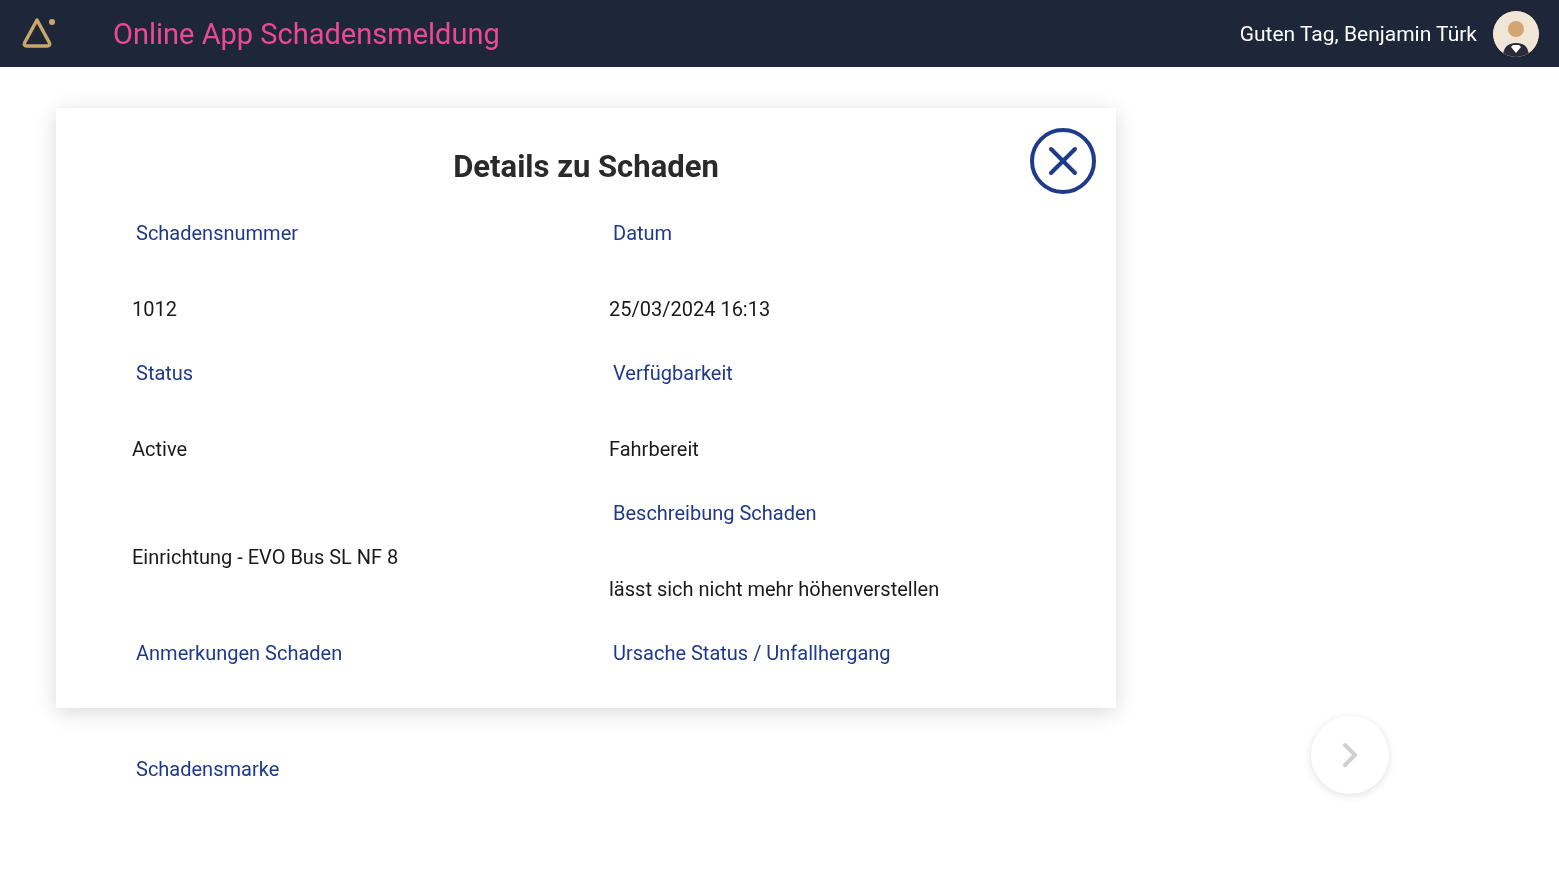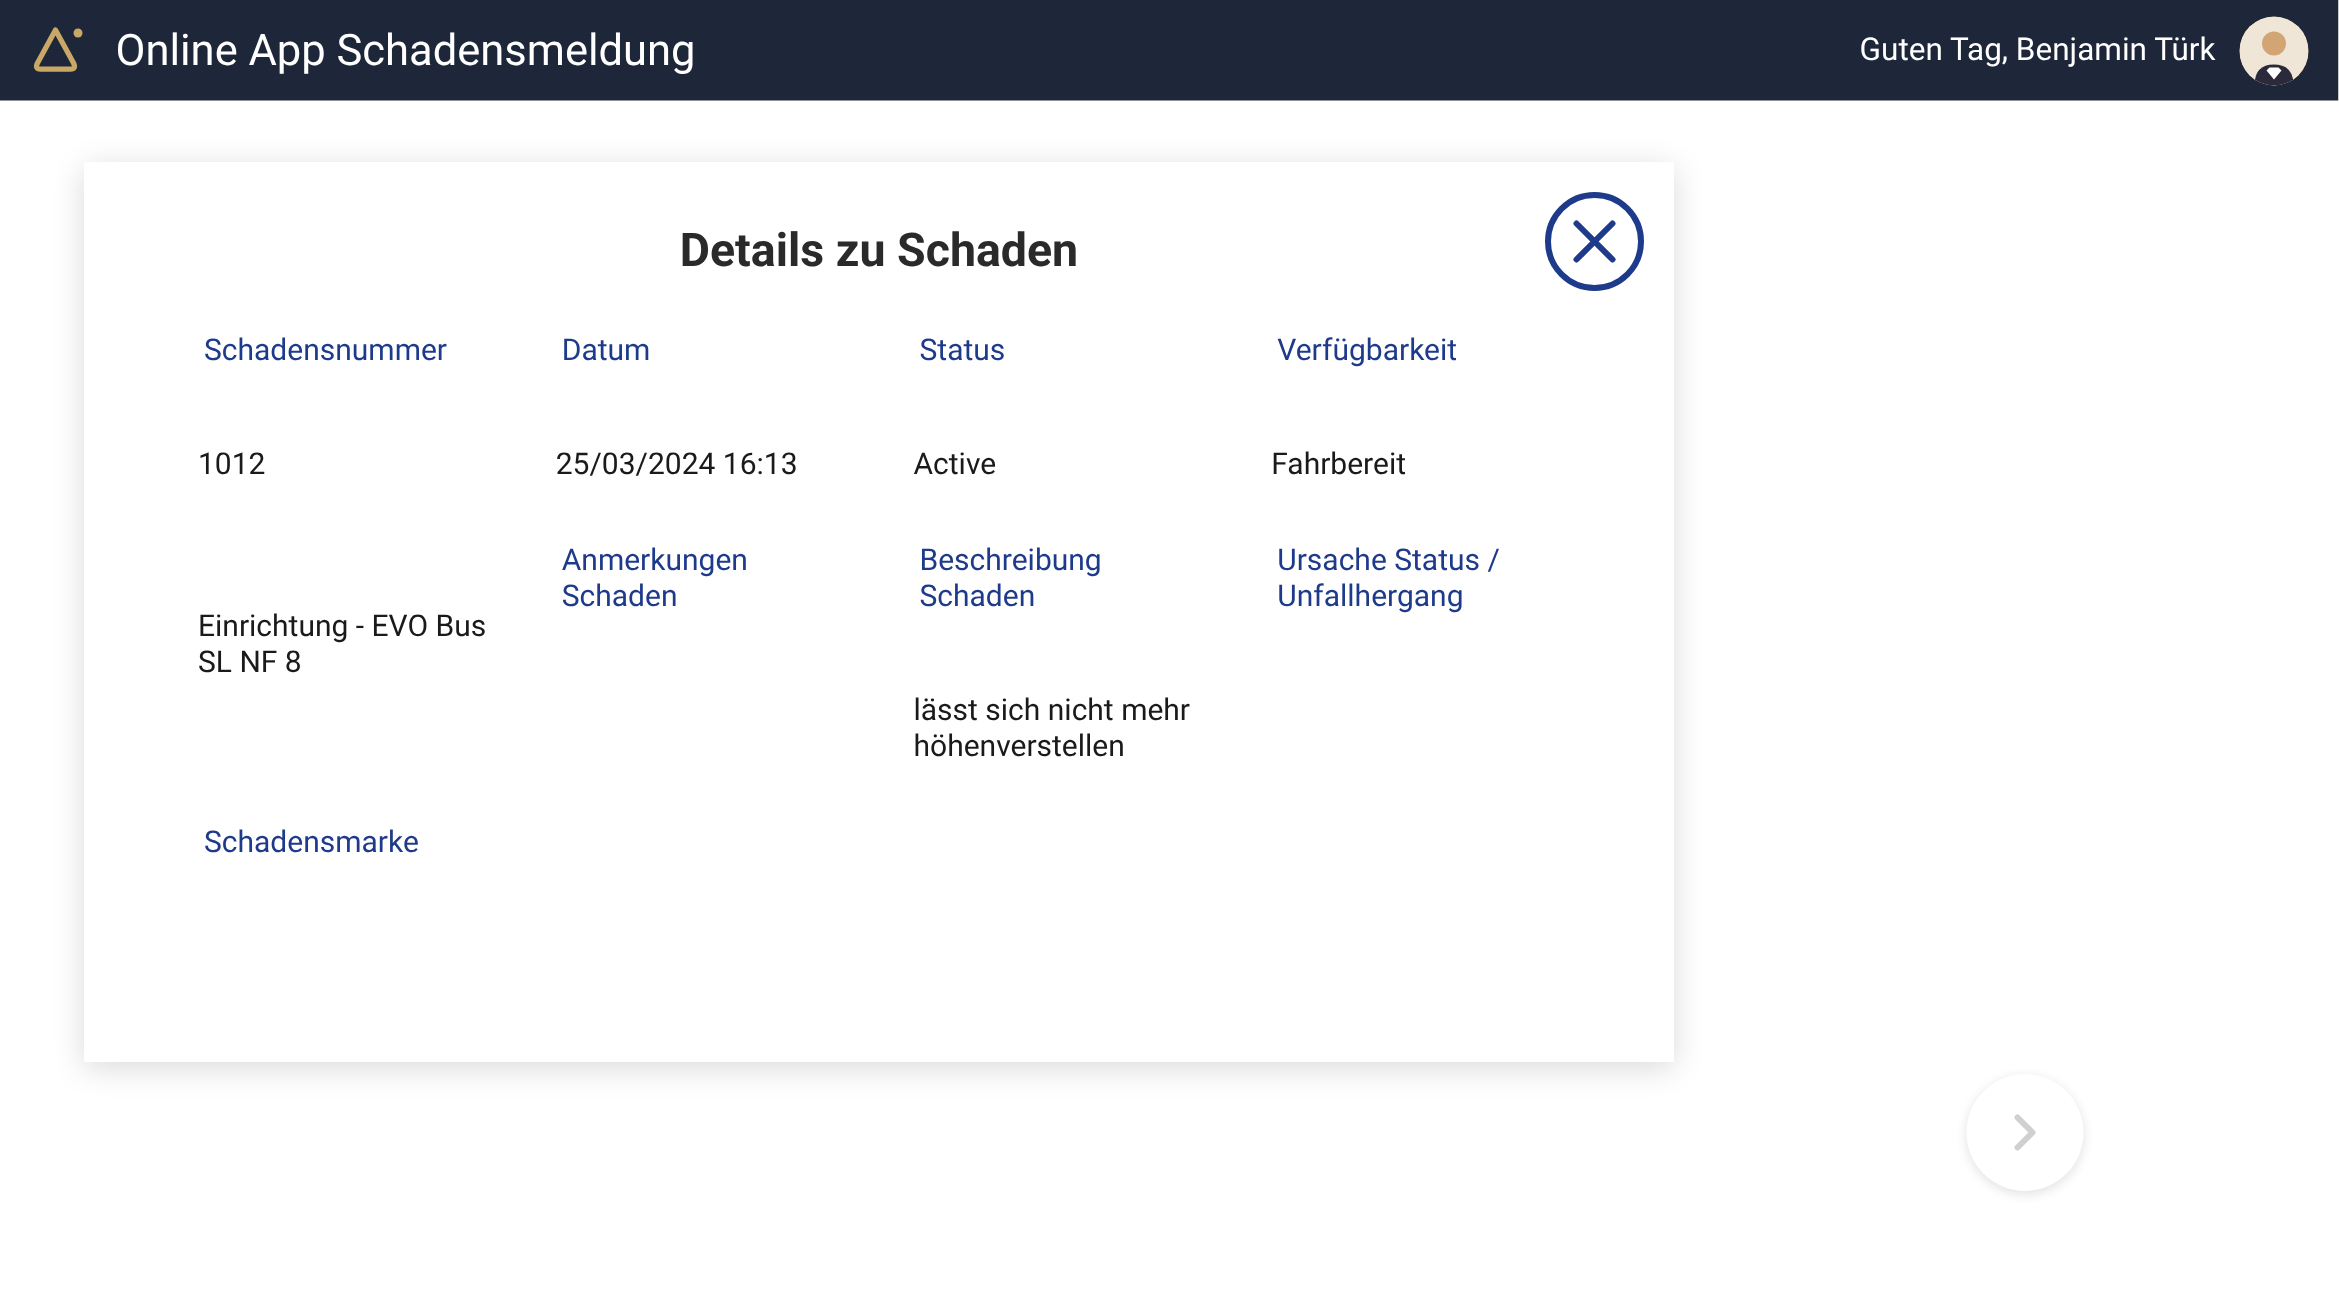--- a/index.html
+++ b/index.html
@@ -34,23 +34,24 @@
     
     .logo {
       width: 44px;
       height: 44px;
       display: flex;
       align-items: center;
       justify-content: center;
     }
     
     .app-title {
-      color: #ffffff;
+      color: #ec4899;
       font-size: 29px;
       font-weight: 400;
+      margin-left: 36px;
     }
     
     .header-right {
       display: flex;
       align-items: center;
       gap: 16px;
     }
     
     .greeting {
       color: #ffffff;
@@ -108,21 +109,21 @@
       cursor: pointer;
     }
     
     .close-button svg {
       width: 36px;
       height: 36px;
     }
     
     .details-grid {
       display: grid;
-      grid-template-columns: repeat(4, 1fr);
+      grid-template-columns: repeat(2, 1fr);
       column-gap: 20px;
       row-gap: 32px;
       padding-left: 6px;
       gap: 40px;
     }
     
     .field {
       display: flex;
       flex-direction: column;
       gap: 8px;
@@ -220,27 +221,27 @@
       <div class="field-label">Verfügbarkeit</div>
       <div class="field-value">Fahrbereit</div>
     </div>
 
     <div class="field">
       <div class="field-value">Einrichtung - EVO Bus SL NF 8</div>
     </div>
 
 
     <div class="field">
+      <div class="field-label">Beschreibung Schaden</div>
+      <div class="field-value">lässt sich nicht mehr höhenverstellen</div>
+    </div>
+
+    <div class="field">
       <div class="field-label">Anmerkungen Schaden</div>
       <div class="field-value"></div>
-    </div>
-
-    <div class="field">
-      <div class="field-label">Beschreibung Schaden</div>
-      <div class="field-value">lässt sich nicht mehr höhenverstellen</div>
     </div>
 
     <div class="field">
       <div class="field-label">Ursache Status / Unfallhergang</div>
       <div class="field-value"></div>
     </div>
 
     <div class="field">
       <div class="field-label">Schadensmarke</div>
       <div class="field-value"></div>

